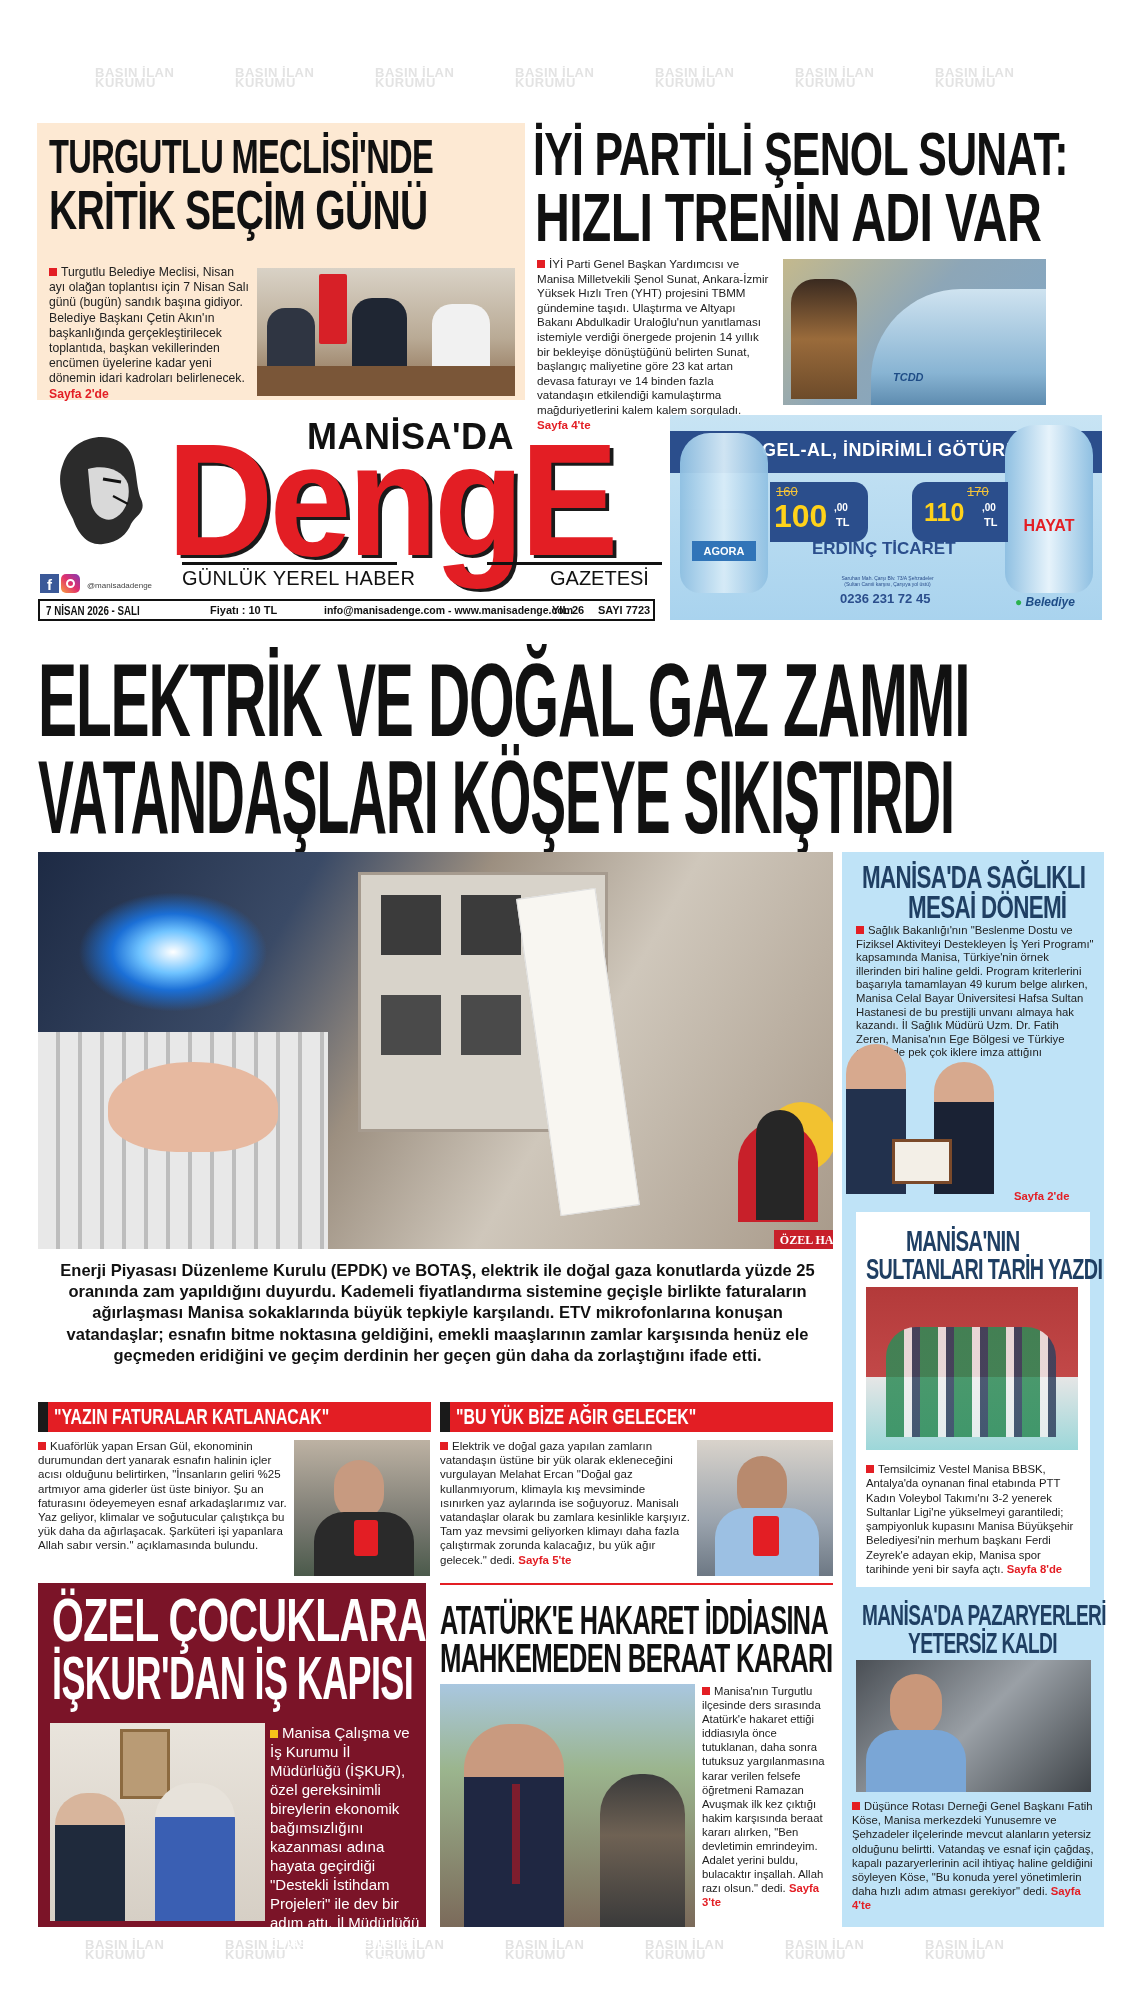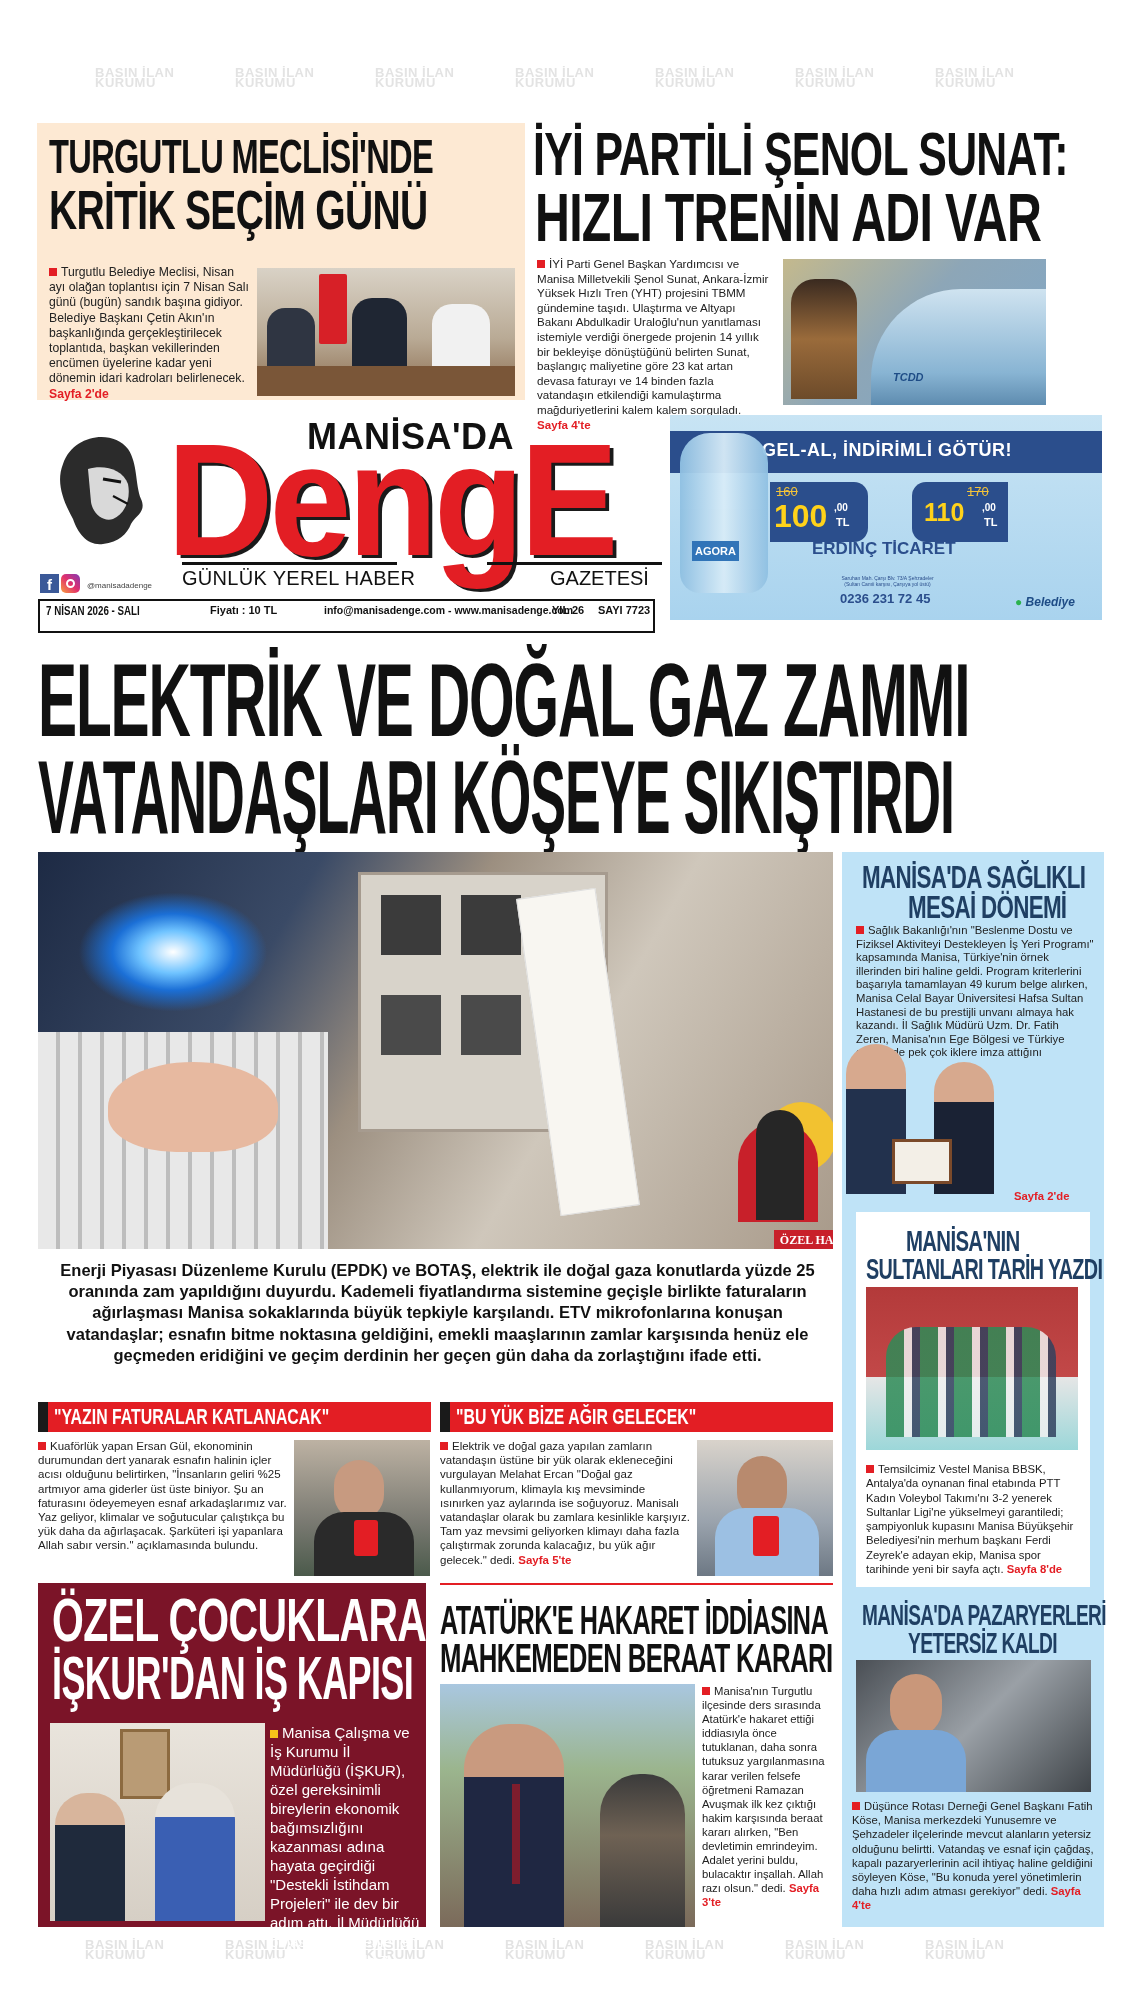--- a/index.html
+++ b/index.html
@@ -104,36 +104,39 @@
   <div class="abs" style="left:450px;top:152px;width:175px;height:3px;background:#111;"></div>
   <div class="abs" style="left:145px;top:157px;font-size:20px;color:#111;letter-spacing:0.3px;">GÜNLÜK YEREL HABER</div>
   <div class="abs" style="left:513px;top:157px;font-size:20px;color:#111;">GAZETESİ</div>
   <div class="abs" style="left:3px;top:164px;width:19px;height:19px;background:#3b5998;color:#fff;font-weight:bold;font-size:15px;text-align:center;line-height:21px;">f</div>
   <div class="abs" style="left:24px;top:164px;width:19px;height:19px;border-radius:5px;background:linear-gradient(45deg,#f9a03f,#e1306c,#833ab4);">
     <div style="position:absolute;left:5px;top:5px;width:9px;height:9px;border:2px solid #fff;border-radius:50%;"></div>
   </div>
   <div class="abs" style="left:50px;top:171px;font-size:8px;color:#444;">@manisadadenge</div>
 </div>
 
-<div class="abs" style="left:38px;top:599px;width:617px;height:34px;border:2px solid #111;font-size:11px;font-weight:bold;color:#111;">
+<div class="abs" style="left:38px;top:599px;width:617px;height:22px;border:2px solid #111;font-size:11px;font-weight:bold;color:#111;">
   <span class="abs cond" style="left:6px;top:2px;font-size:13px;transform:scaleX(0.75);letter-spacing:0;">7 NİSAN 2026 - SALI</span>
   <span class="abs" style="left:170px;top:3px;">Fiyatı : 10 TL</span>
   <span class="abs" style="left:264px;top:3px;font-size:10.5px;margin-left:20px;">info@manisadenge.com - www.manisadenge.com</span>
   <span class="abs" style="left:512px;top:3px;">YIL 26</span>
   <span class="abs" style="left:558px;top:3px;">SAYI 7723</span>
 </div>
 
 <div class="abs" style="left:670px;top:415px;width:432px;height:205px;background:linear-gradient(180deg,#c8e4f4 0%,#a9d3ee 100%);overflow:hidden;">
   <div class="abs" style="left:0;top:16px;width:432px;height:42px;background:#2b4e8c;"></div>
   <div class="abs" style="left:92px;top:25px;font-size:18px;font-weight:bold;color:#fff;letter-spacing:0.5px;">GEL-AL, İNDİRİMLİ GÖTÜR!</div>
 
   <div class="abs" style="left:10px;top:18px;width:88px;height:160px;background:linear-gradient(90deg,#8fc0e2,#d8ecf8,#8fc0e2);border-radius:30px 30px 20px 20px;opacity:0.95;">
-    <div class="abs" style="left:12px;top:108px;width:47px;height:20px;background:#2a6fb6;color:#fff;font-size:11px;font-weight:bold;text-align:center;line-height:20px;">AGORA</div>
-  </div>
-
+    <div class="abs" style="left:12px;top:108px;width:64px;height:20px;background:#2a6fb6;color:#fff;font-size:11px;font-weight:bold;text-align:center;line-height:20px;">AGORA</div>
+  </div>
+
+  <div class="abs" style="left:335px;top:10px;width:88px;height:168px;background:linear-gradient(90deg,#8fc0e2,#e6f3fb,#8fc0e2);border-radius:30px 30px 20px 20px;">
+    <div class="abs" style="left:6px;top:92px;width:76px;font-size:16px;font-weight:bold;color:#e31e24;text-align:center;">HAYAT</div>
+  </div>
 
   <div class="abs" style="left:100px;top:67px;width:98px;height:60px;background:#2b4e8c;border-radius:0 14px 14px 0;">
     <div class="abs" style="left:6px;top:2px;font-size:13px;color:#f3c33a;text-decoration:line-through;">160</div>
     <div class="abs" style="left:4px;top:16px;font-size:32px;font-weight:bold;color:#ffd21a;">100</div>
     <div class="abs" style="left:64px;top:20px;font-size:10px;color:#fff;font-weight:bold;">,00</div>
     <div class="abs" style="left:66px;top:34px;font-size:11px;color:#fff;font-weight:bold;">TL</div>
   </div>
 
   <div class="abs" style="left:242px;top:67px;width:96px;height:60px;background:#2b4e8c;border-radius:14px 0 0 14px;">
     <div class="abs" style="left:55px;top:2px;font-size:13px;color:#f3c33a;text-decoration:line-through;">170</div>

